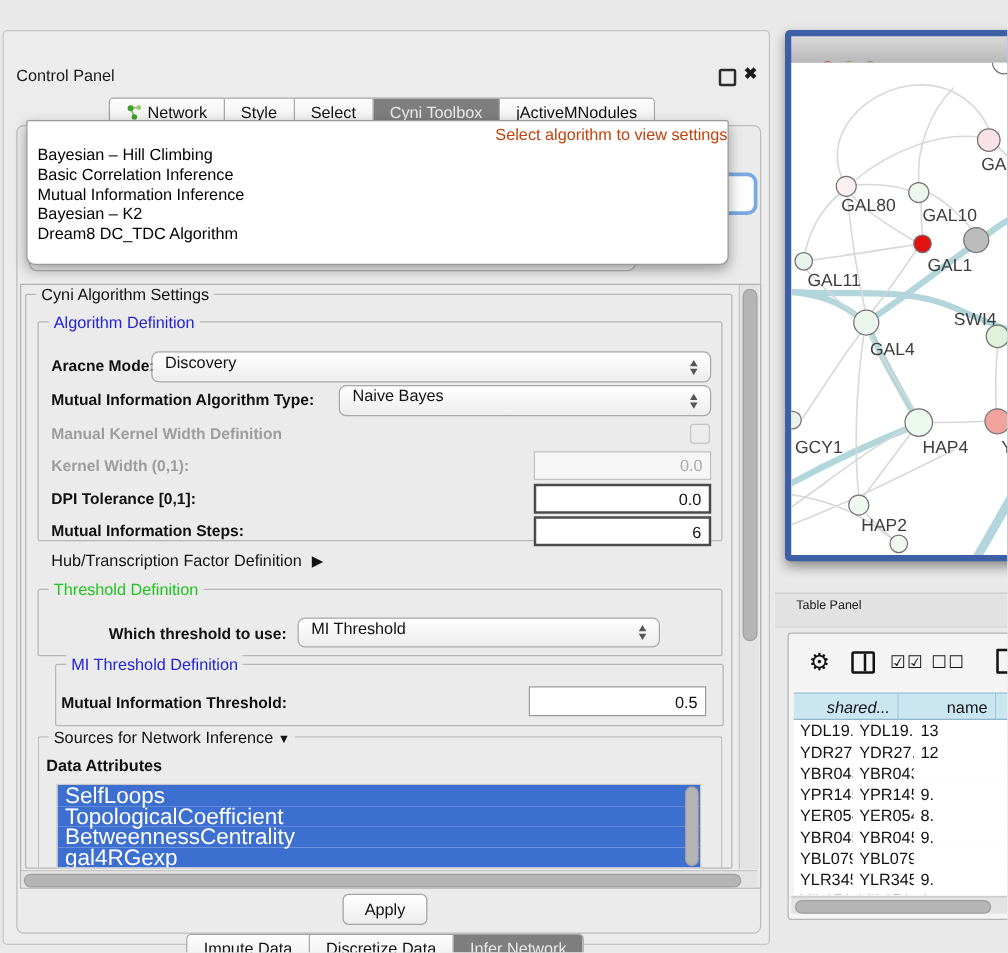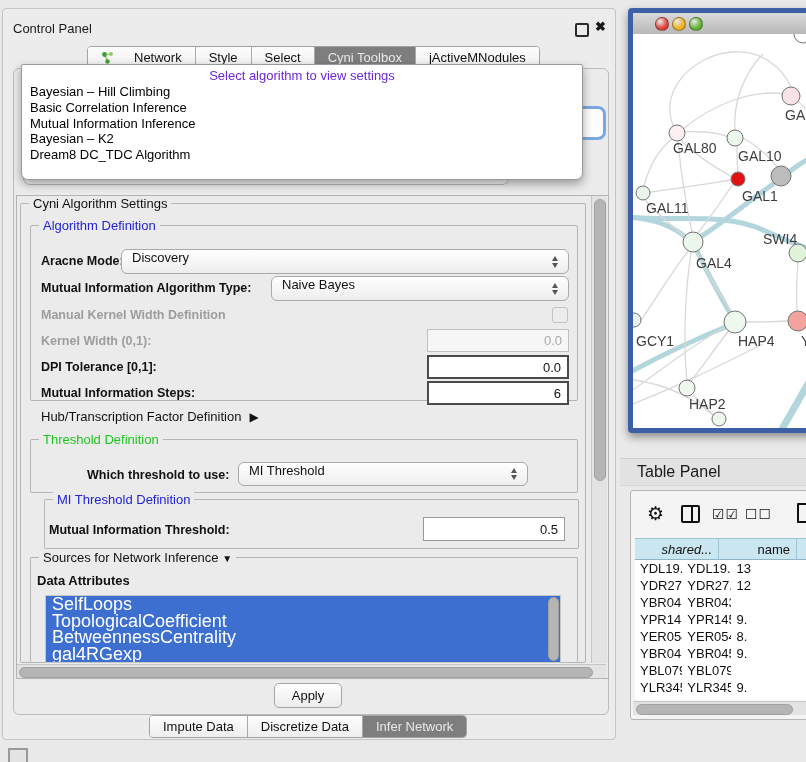--- a/index.html
+++ b/index.html
@@ -1,40 +1,40 @@
 <!DOCTYPE html>
 <html><head>
 <meta charset="utf-8">
 <style>
   html,body{margin:0;padding:0;background:#e9e9e9;}
   #canvas{position:relative;width:806px;height:762px;overflow:hidden;
           font-family:"Liberation Sans",sans-serif;font-size:13px;color:#111;background:#e9e9e9;}
-  .abs{position:absolute;}
+  .abs{position:absolute;margin-top:16px;}
   
   .cwin{left:2px;top:8px;width:612px;height:730px;background:#ececec;
         border:1px solid #c4c4c4;border-radius:4px;}
   .cwin-title{left:10px;top:12px;font-size:13px;color:#1a1a1a;}
   .float-btn{left:572px;top:14px;width:10px;height:10px;border:2px solid #2b2b2b;border-radius:2px;background:transparent;}
   .close-btn{left:592px;top:10px;font-size:13px;font-weight:bold;color:#1a1a1a;}
   
   .segbar{display:flex;height:21px;border:1px solid #a3a3a3;border-radius:4px;overflow:hidden;background:#fbfbfb;}
-  .seg{display:flex;align-items:center;justify-content:center;gap:20px;padding:0 13px;
+  .seg{display:flex;align-items:center;justify-content:center;gap:4px;padding:0 13px;
        font-size:13px;color:#111;background:linear-gradient(#fdfdfd,#eeeeee);border-right:1px solid #a9a9a9;cursor:default;white-space:nowrap;}
   .seg:last-child{border-right:none;}
   .seg.sel{background:#7e7e7e;color:#e9e9e9;}
   
   .content{left:10px;top:59px;width:594px;height:645px;border:1px solid #bcbcbc;border-radius:6px;background:#ebebeb;}
   
   .combo-focus-frag{left:540px;top:97px;width:57px;height:28px;border:3px solid #7aa9e0;border-radius:8px;background:#fdfdfd;}
   .combo-disabled-frag{left:20px;top:148px;width:486px;height:28px;border:1px solid #b9b9b9;border-radius:7px;
         background:#f5f5f5;color:#a9a9a9;line-height:28px;padding-left:12px;box-sizing:border-box;}
   
   .popup{left:18px;top:55px;width:560px;height:114px;background:#ffffff;border:1px solid #9a9a9a;
          border-radius:2px 2px 7px 7px;box-shadow:0 4px 10px rgba(0,0,0,.35);}
-  .popup-prompt{text-align:center;color:#6d28d9;font-size:13px;padding-top:3px;height:16px;}
+  .popup-prompt{text-align:right;color:#c2410c;font-size:13px;padding-top:3px;height:16px;}
   .pitem{height:15.8px;line-height:15.8px;padding-left:8px;font-size:13px;color:#000;white-space:nowrap;}
   .pitem.sel{font-weight:bold;}
   
   .settings{left:13px;top:186px;width:591px;height:482px;border:1px solid #b3b3b3;background:#ebebeb;overflow:hidden;}
   .group{border:1px solid #b5b5b5;border-radius:2px;}
   .gtitle{position:absolute;top:-8px;left:8px;background:#ebebeb;padding:0 4px;font-size:13px;white-space:nowrap;}
   .gtitle.blue{color:#2222d6;}
   .gtitle.green{color:#1ec41e;}
   .lbl{font-size:12.5px;font-weight:bold;color:#111;white-space:nowrap;}
   .lbl.dis{color:#9d9d9d;}
@@ -59,21 +59,21 @@
   
   .nwin{left:628px;top:8px;width:200px;height:425px;background:#3c5fa5;border-radius:4px;
         box-shadow:0 4px 9px rgba(0,0,0,.4);}
   .ntitle{left:633px;top:13px;width:173px;height:21px;background:linear-gradient(#d9d9d9,#b8b8b8);
           border-bottom:1px solid #8f8f8f;}
   .light{width:12px;height:12px;border-radius:50%;top:4px;}
   .ncontent{left:633px;top:34px;width:173px;height:394px;background:#ffffff;overflow:hidden;}
   .nlabel{font-size:14px;fill:#3d3d3d;font-family:"Liberation Sans",sans-serif;}
   
   .tp-titlebar{left:620px;top:458px;width:186px;height:26px;background:#e2e2e2;border-top:1px solid #d0d0d0;border-bottom:1px solid #d6d6d6;}
-  .tp-title{left:637px;top:463px;font-size:16px;color:#1a1a1a;}
+  .tp-title{left:637px;top:463px;font-size:10px;color:#1a1a1a;}
   .tp-body{left:630px;top:490px;width:176px;height:228px;background:#f4f4f4;border:1px solid #b5b5b5;border-radius:3px;}
   .gear{font-size:19px;color:#111;}
   .colicon{width:15px;height:14px;border:2px solid #111;border-radius:2px;position:relative;}
   .colicon:before{content:"";position:absolute;left:50%;top:0;bottom:0;width:2px;background:#111;}
   .cbpair{font-size:14px;color:#111;letter-spacing:1px;font-family:"DejaVu Sans",sans-serif;}
   .docicon{width:13px;height:16px;border:2px solid #111;border-radius:1px;}
   .thead-cell{background:#c9e6f1;border-right:1px solid #9fc4d4;border-top:1px solid #9fc4d4;border-bottom:1px solid #8fb6c8;
               font-size:13px;color:#111;display:flex;align-items:center;justify-content:flex-end;padding-right:6px;box-sizing:border-box;}
   .trow{display:flex;background:#ffffff;}
   .tcell{font-size:13px;color:#111;padding-left:5px;box-sizing:border-box;white-space:nowrap;overflow:hidden;height:17px;line-height:17px;}

